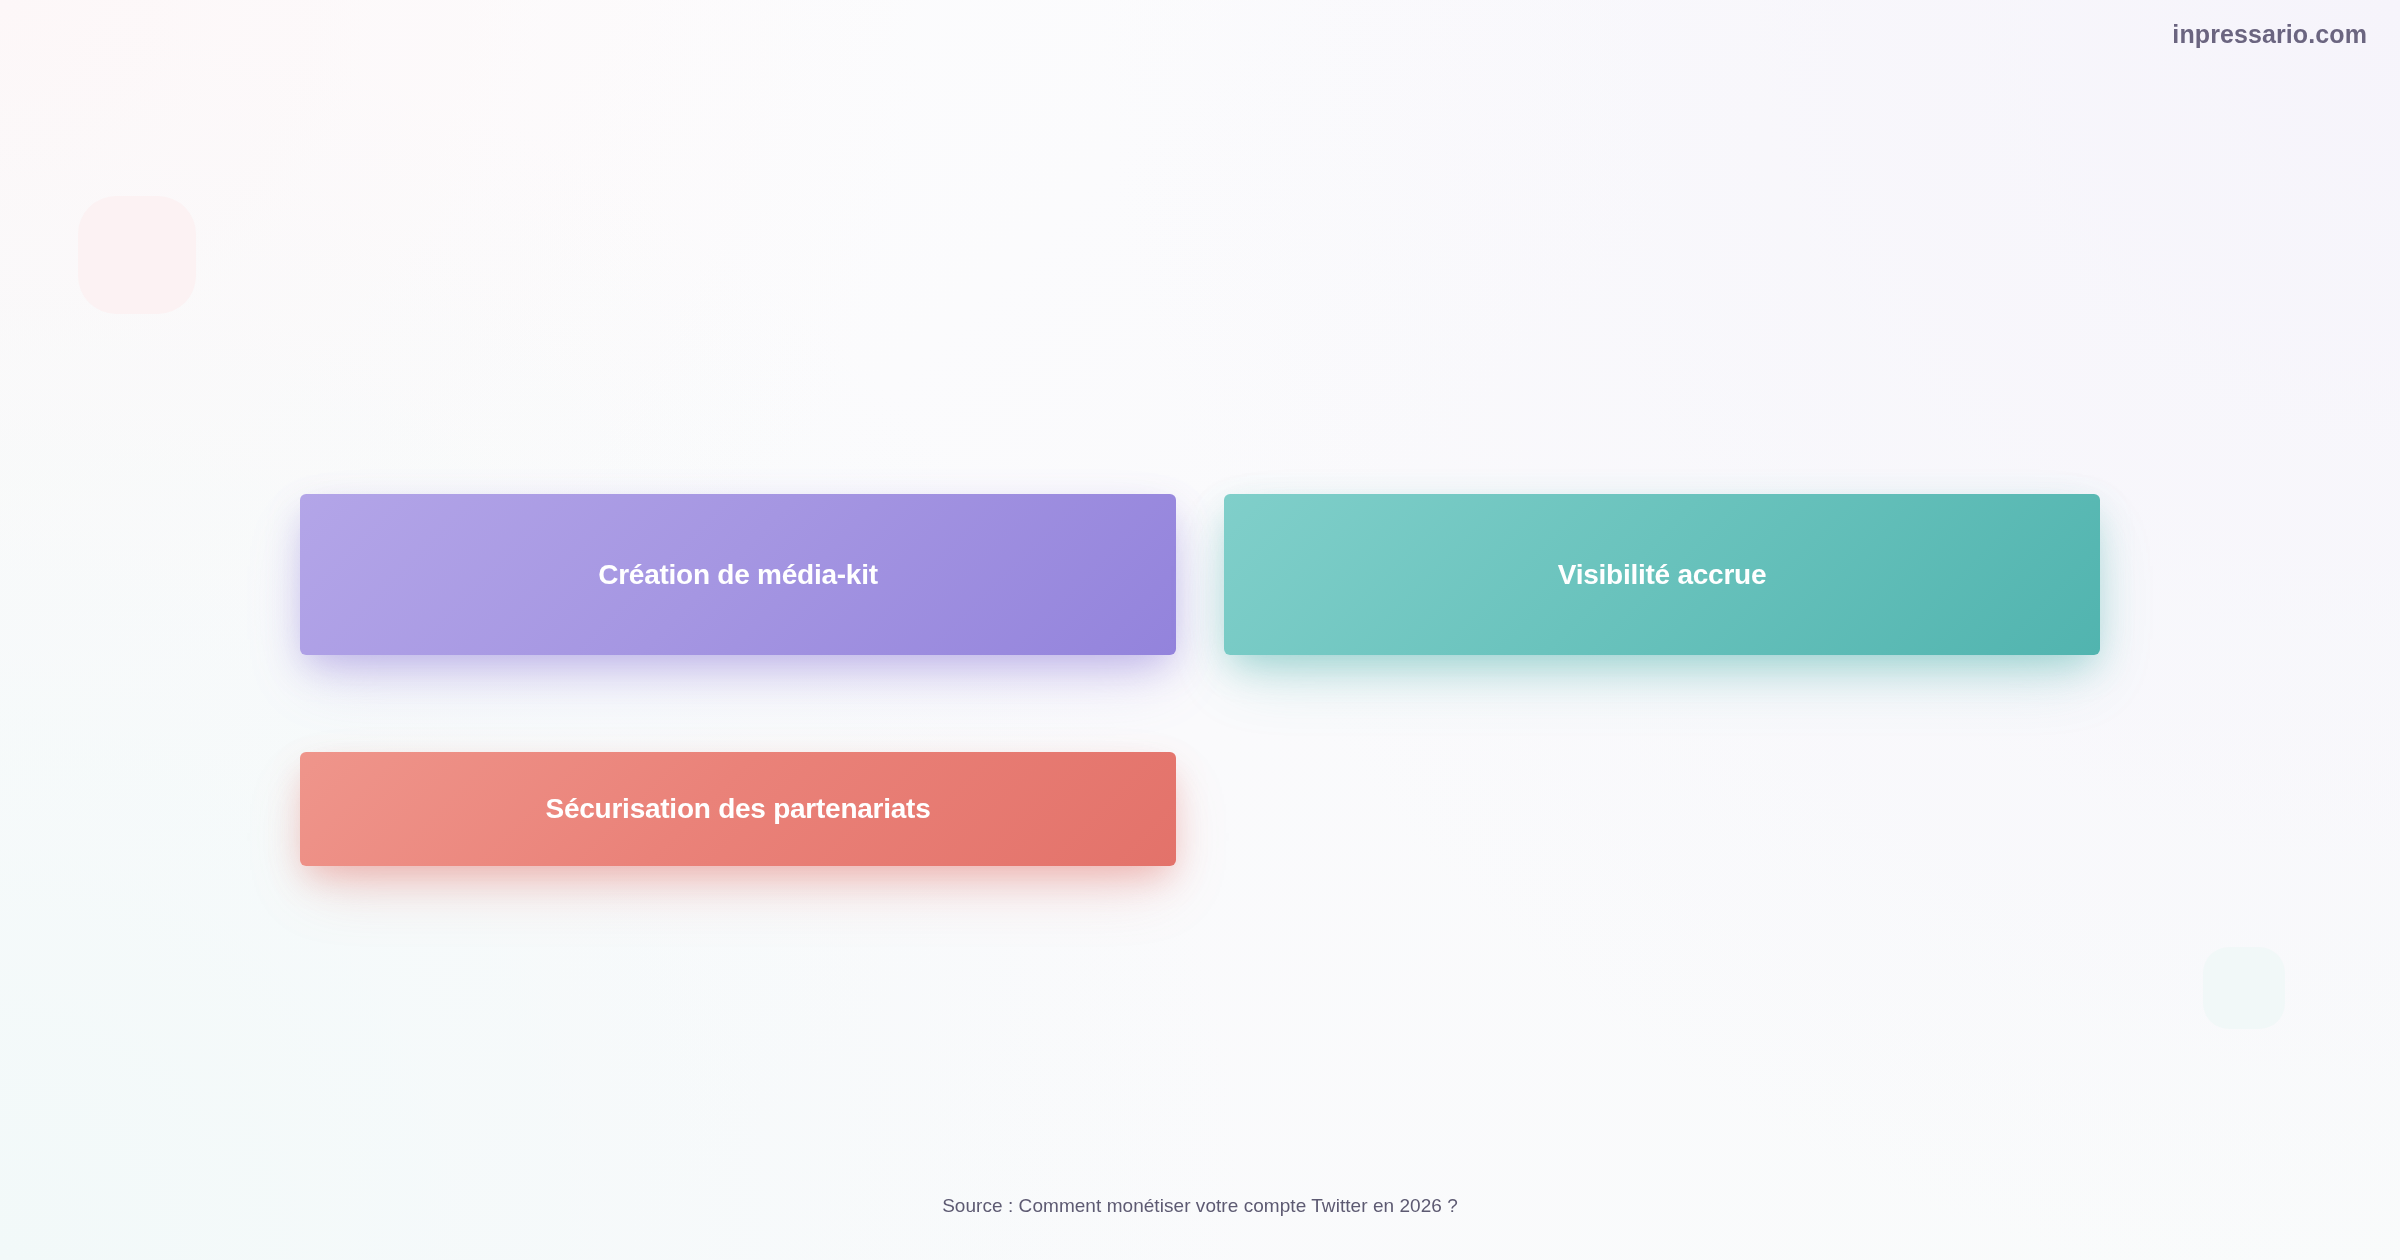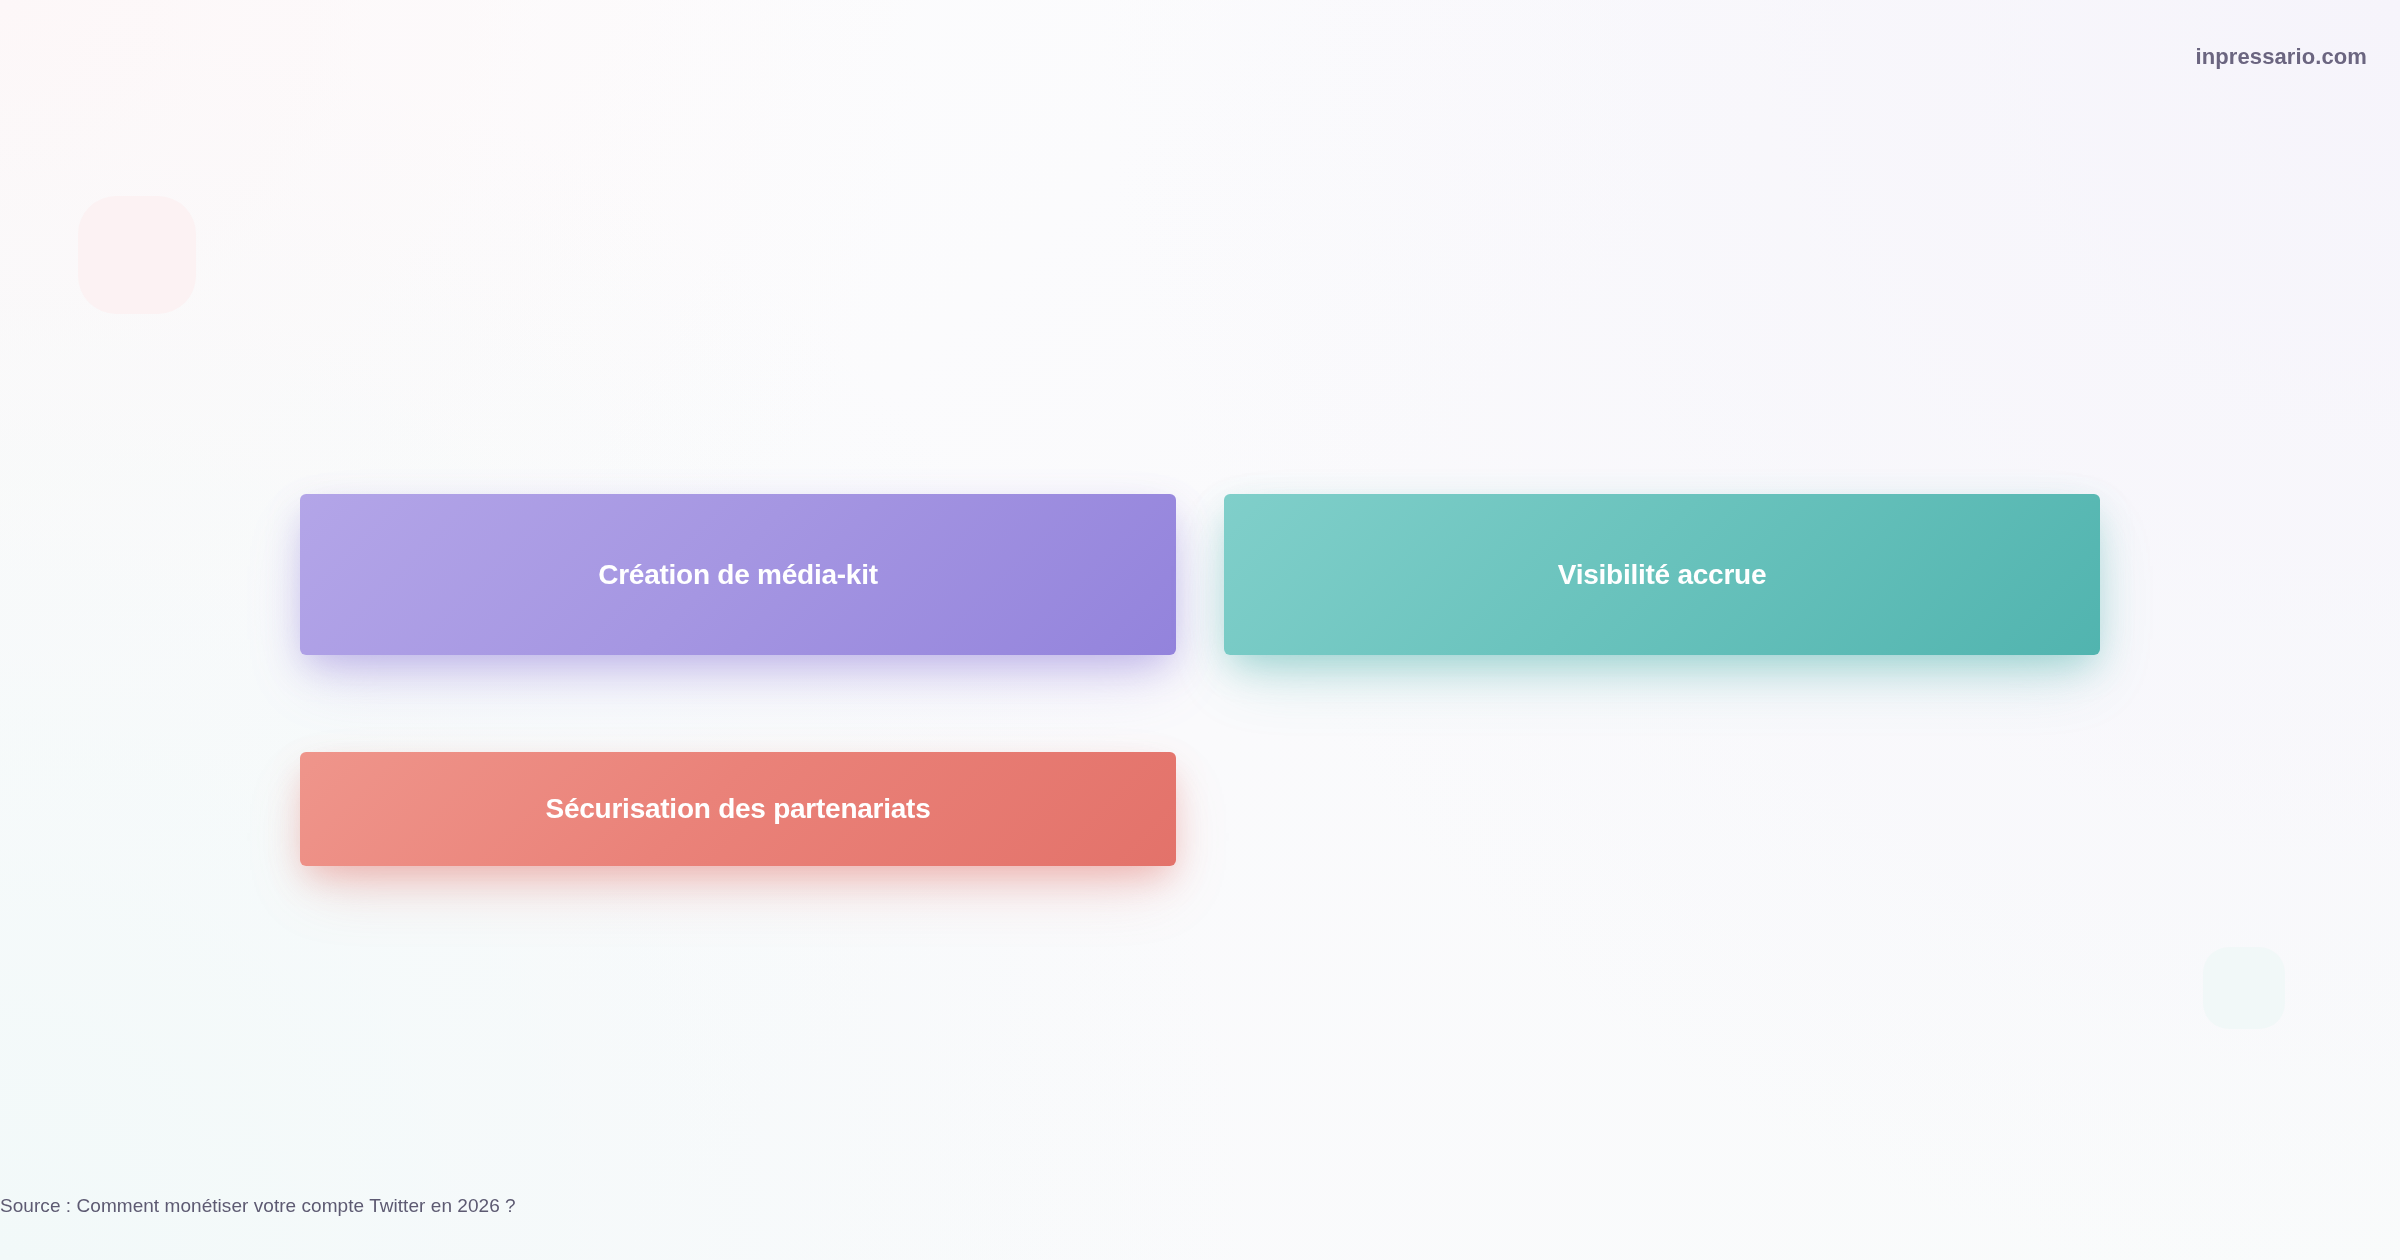--- a/index.html
+++ b/index.html
@@ -49,22 +49,22 @@
     width: 82px;
     height: 82px;
     border-radius: 26px;
     background: #f1f8f8;
   }
 
   
   .watermark {
     position: absolute;
     right: 33px;
-    top: 44px;
-    font-size: 22px;
+    top: 20px;
+    font-size: 25px;
     font-weight: 700;
     letter-spacing: 0.1px;
     color: #6b6580;
     white-space: nowrap;
   }
 
   
   .title {
     position: absolute;
     left: 0;
@@ -137,21 +137,21 @@
       0 28px 64px -14px rgba(227, 114, 106, 0.28);
     margin-top: 44px;
   }
 
   
   .footer-source {
     position: absolute;
     left: 0;
     right: 0;
     bottom: 43px;
-    text-align: left;
+    text-align: center;
     font-size: 19px;
     font-weight: 400;
     letter-spacing: 0.05px;
     color: #5d5a72;
     white-space: nowrap;
   }
 </style>
 </head>
 <body>
 

